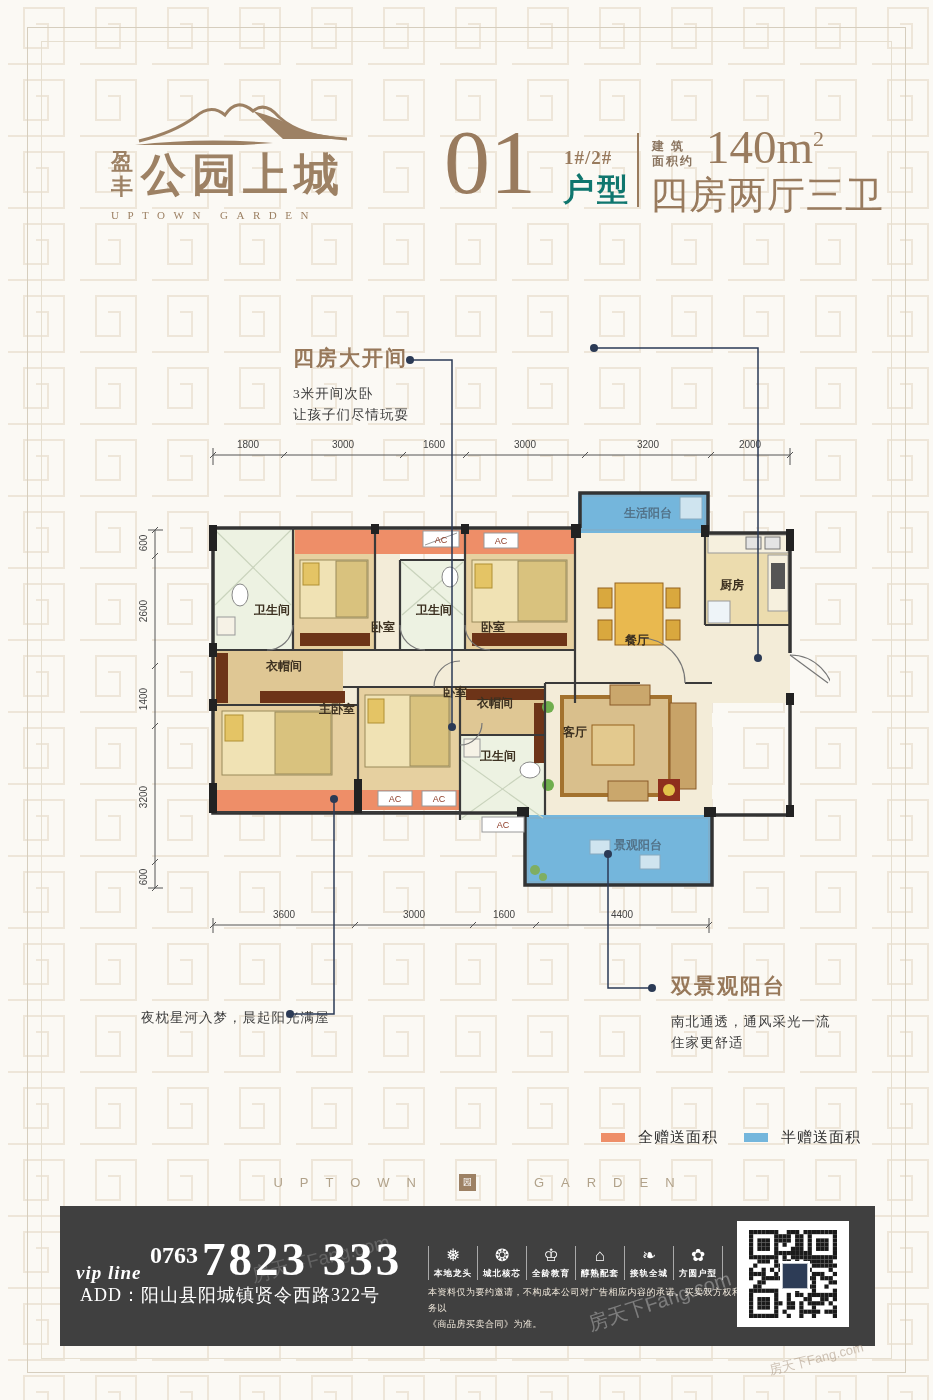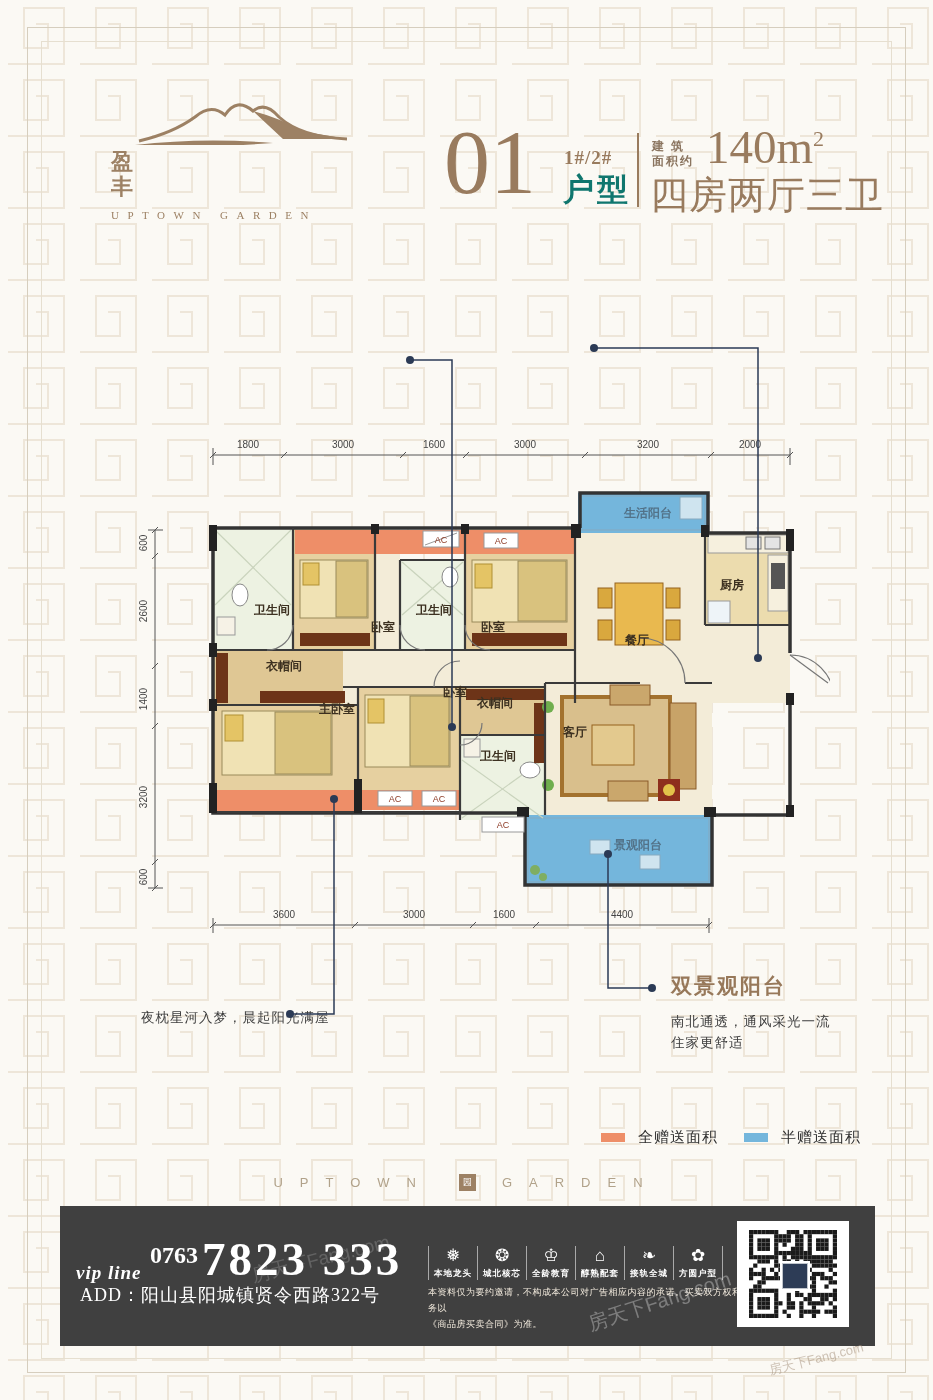--- a/index.html
+++ b/index.html
@@ -45,21 +45,21 @@
   
   .legend{left:601px;top:1128px;display:flex;align-items:center;z-index:2;
           font-size:15px;color:#2f2f2f;letter-spacing:1px;}
   .legend .sw{display:block;margin-right:13px;}
   .legend .item2{margin-left:26px;display:flex;align-items:center;}
   .legend .item1{display:flex;align-items:center;}
 
   
   .band{left:0;right:0;top:1174px;display:flex;justify-content:center;align-items:center;
         color:#b1a28a;z-index:2;font-family:"Liberation Sans",sans-serif;font-size:13px;}
-  .band .letters{letter-spacing:17px;}
+  .band .letters{letter-spacing:17px;margin-left:32px;}
   .band .seal{width:17px;height:17px;background:#9d8164;color:#fff;font-size:9px;line-height:17px;
               text-align:center;margin:0 26px;}
 
   
   .footer{left:60px;top:1206px;width:815px;height:140px;background:#404040;color:#fff;z-index:2;}
   .f-vip{position:absolute;left:16px;top:56px;font-size:19px;font-style:italic;font-weight:bold;letter-spacing:1px;}
   .f-code{position:absolute;left:90px;top:36px;font-size:24px;font-weight:bold;}
   .f-phone{position:absolute;left:142px;top:26px;font-size:47px;font-weight:bold;letter-spacing:3px;}
   .f-addr{position:absolute;left:20px;top:77px;font-size:18px;letter-spacing:1px;}
   .f-features{position:absolute;left:368px;top:40px;display:flex;font-family:"Liberation Sans",sans-serif;}
@@ -104,34 +104,40 @@
   <div class="abs logo">
     <svg class="abs" style="left:28px;top:0" width="220" height="54" viewBox="0 0 220 54">
       <path d="M6,48 Q40,40 62,24 Q78,10 92,22 Q104,4 120,18 Q132,8 146,24 Q168,44 214,46" fill="none" stroke="#9d8164" stroke-width="3"></path>
       <path d="M120,18 Q150,26 168,38 L214,46 L150,46 Z" fill="#9d8164"></path>
       <path d="M2,52 Q70,44 140,50 L110,52 Z" fill="#9d8164"></path>
     </svg>
     <div class="logo-vert">
       <div>盈</div>
       <div>丰</div>
     </div>
+    <div class="logo-name">公园上城</div>
     <div class="logo-en">UPTOWN GARDEN</div>
   </div>
 
   <div class="abs unit-number">01</div>
   <div class="abs unit-bld">1#/2#</div>
   <div class="abs unit-type">户型</div>
   <div class="abs unit-divider"></div>
   <div class="abs unit-arealbl">
     <div>建 筑</div>
     <div>面积约</div>
   </div>
   <div class="abs unit-areaval"><span>140m</span><sup>2</sup></div>
   <div class="abs unit-rooms">四房两厅三卫</div>
 
+  <div class="abs anno anno2">
+    <h3>四房大开间</h3>
+    <p><span>3米开间次卧</span><br>
+       <span>让孩子们尽情玩耍</span></p>
+  </div>
   <div class="abs anno anno3">
     <p>夜枕星河入梦，晨起阳光满屋</p>
   </div>
   <div class="abs anno anno4">
     <h3>双景观阳台</h3>
     <p><span>南北通透，通风采光一流</span><br>
        <span>住家更舒适</span></p>
   </div>
 
   <svg class="abs plan" width="720" height="560" viewBox="0 0 720 560">

